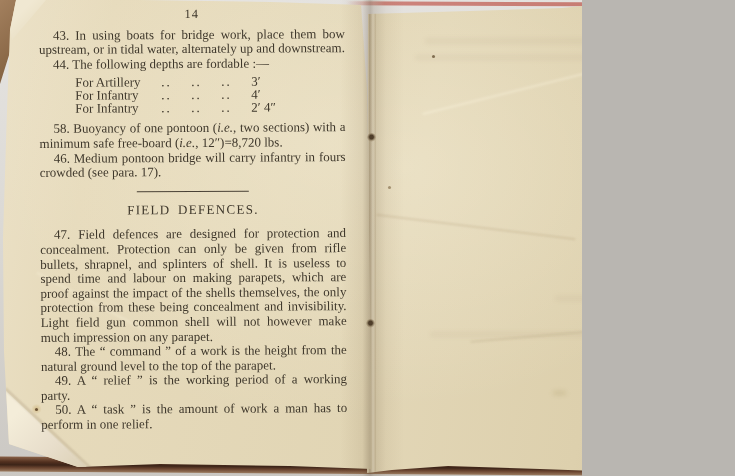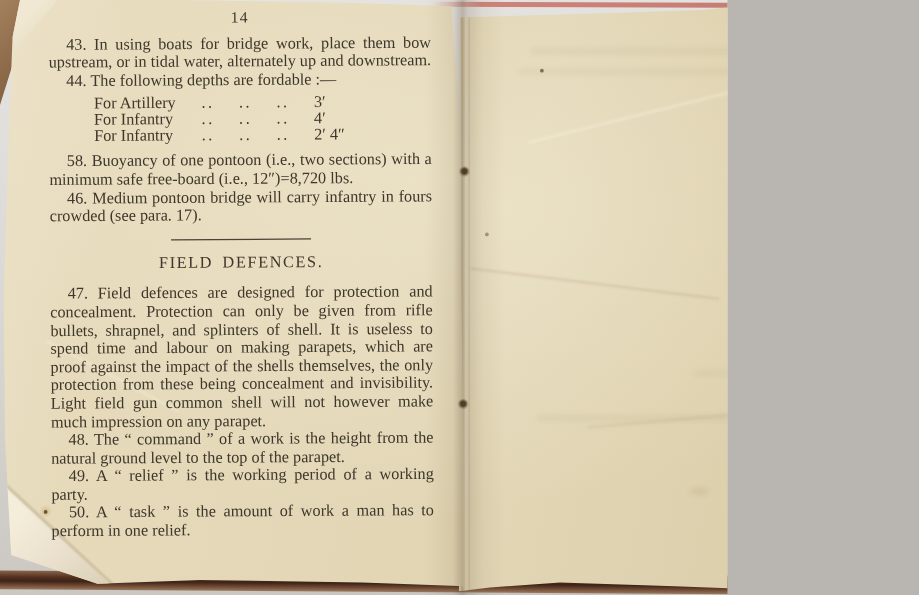--- a/index.html
+++ b/index.html
@@ -98,21 +98,21 @@
       font-size:13px;line-height:14.6px;text-align:justify;
       transform:rotate(-0.35deg);}
   .tb *{position:static;}
   .pagenum{display:block;text-align:center;letter-spacing:1px;font-size:12.5px;margin-bottom:6px;}
   .tb p{margin:0;text-indent:14px;}
   .ftable{margin:4px 0 7px 36px;line-height:13px;font-size:13px;}
   .frow{display:flex;}
   .flabel{display:inline-block;width:86px;}
   .fdots{display:inline-block;width:30px;letter-spacing:2px;}
   .fval{display:inline-block;}
-  .it{}
+  .it{font-style:italic;}
   .rule{display:block;width:112px;height:0;border-top:1px solid #4a4236;margin:11px auto 0 auto;}
   .heading{display:block;text-align:center;margin:11px 0 10px 0;letter-spacing:1.3px;word-spacing:3px;font-size:13px;}
 </style>
 </head>
 <body>
 
 <div class="scene">
 
   <div class="cover-bottom"></div>
   <div class="cover-topleft"></div>

